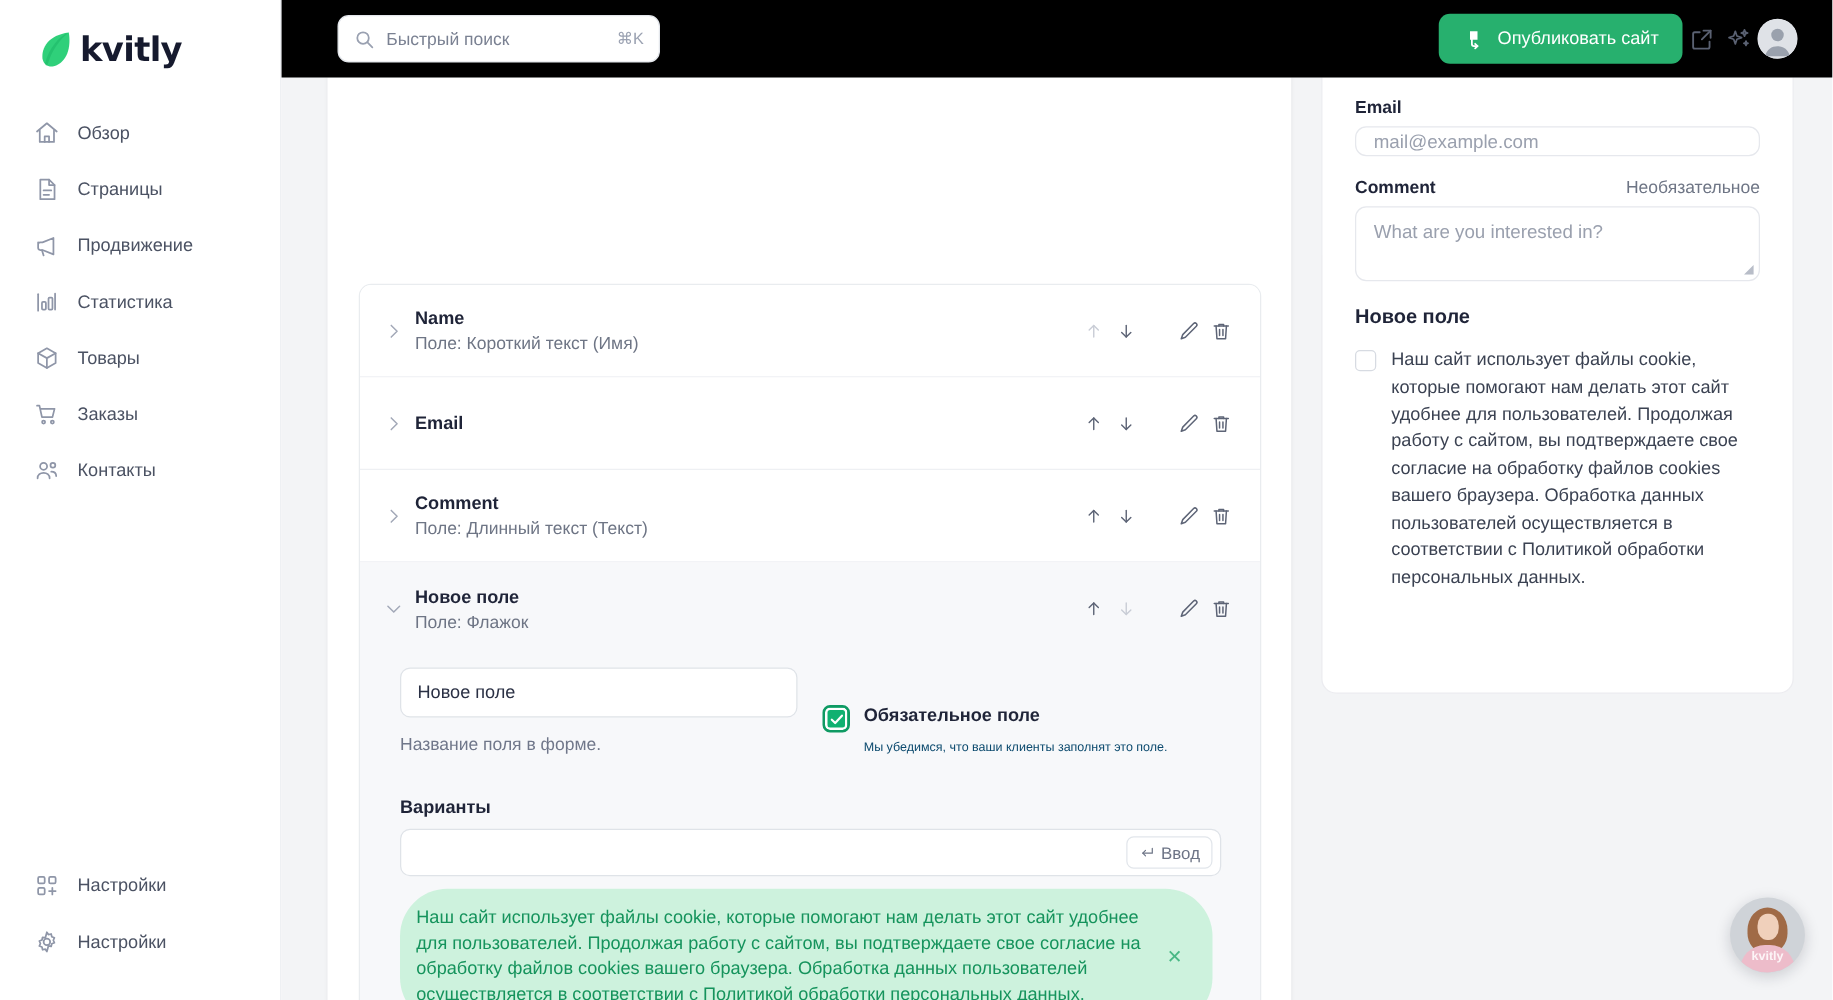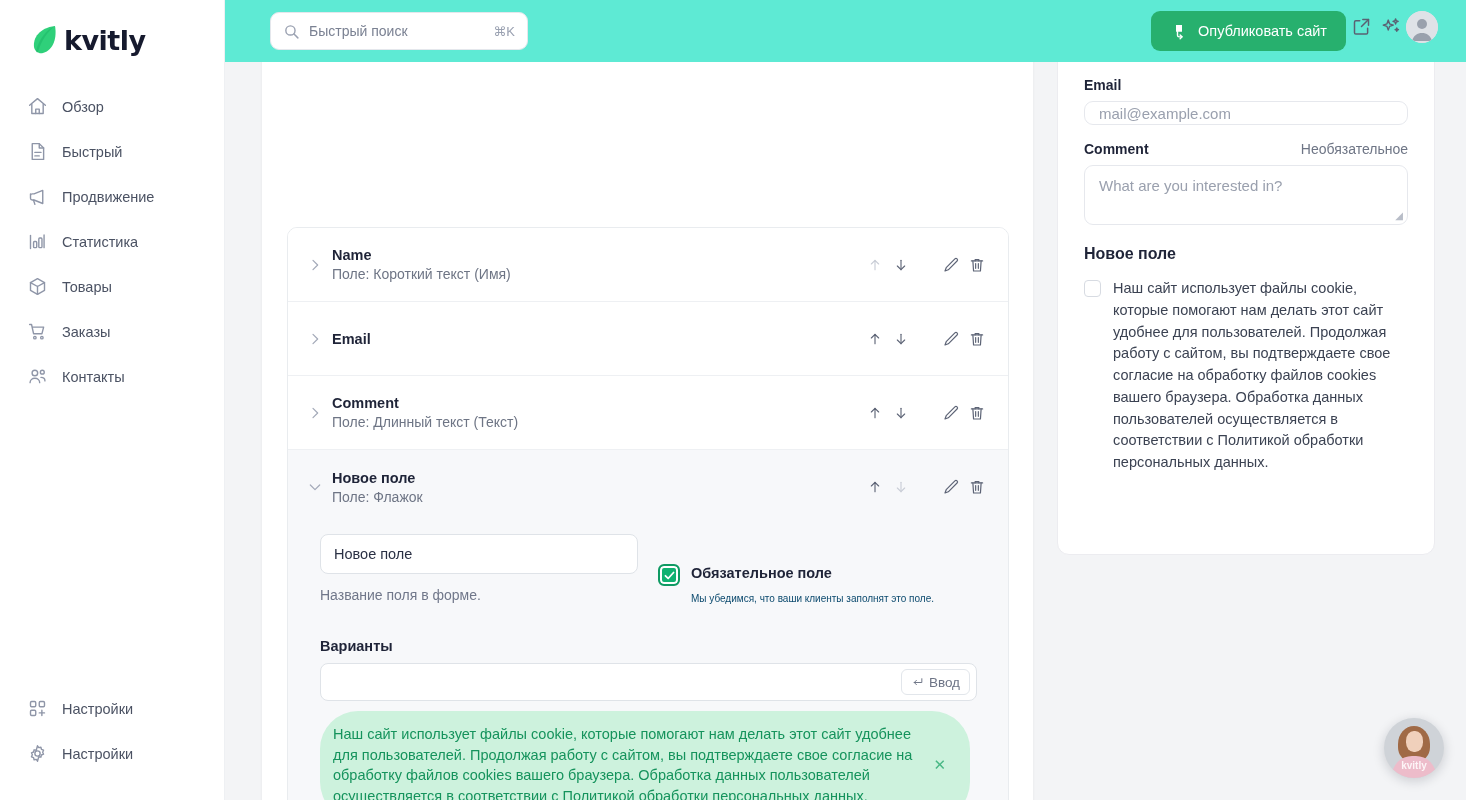--- a/index.html
+++ b/index.html
@@ -28,31 +28,31 @@
     height: 45px; padding-left: 16px; margin: 0 10px;
     color: #5b6276; font-size: 14.5px; border-radius: 8px; cursor: pointer;
   }
   .nav-icon { width: 22px; height: 22px; flex: 0 0 22px; display: flex; align-items: center; justify-content: center; color: #8f96a8; }
   .nav-label { color: #4b5263; font-size: 14.5px; }
   .nav-bottom { margin-top: auto; padding-bottom: 24px; display: flex; flex-direction: column; }
 
   
   .main { flex: 1; height: 800px; background: #f3f4f6; position: relative; display: flex; flex-direction: column; }
   .topbar {
-    height: 62px; background: #5eead4; display: flex; align-items: center;
+    height: 62px; background: #000000; display: flex; align-items: center;
     padding: 0 28px 0 45px; flex: 0 0 62px; position: relative; z-index: 4;
   }
   .search-box {
     width: 258px; height: 38px; border: 1px solid #e4e7ec; border-radius: 9px;
     display: flex; align-items: center; padding: 0 12px; gap: 9px; background: #fff; cursor: text;
   }
   .search-icon { color: #9aa1b1; display: flex; }
   .search-placeholder { color: #7a8192; font-size: 14px; flex: 1; }
   .search-kbd { color: #9aa1b1; font-size: 13px; }
-  .top-right { margin-left: auto; display: flex; align-items: flex-start; }
+  .top-right { margin-left: auto; display: flex; align-items: center; }
   .publish-btn {
     background: #22b573; background: #27b06e; color: #fff; height: 40px; border-radius: 9px;
     display: flex; align-items: center; gap: 10px; padding: 0 19px; font-size: 14.5px;
     font-weight: 500; border: none; cursor: pointer; font-family: inherit;
   }
   .icon-btn { width: 30px; height: 30px; display: flex; align-items: center; justify-content: center; color: #5a6172; cursor: pointer; background: none; border: none; }
   .avatar-btn {
     width: 32px; height: 32px; border-radius: 50%; background: #dfe2e7;
     display: flex; align-items: flex-end; justify-content: center; overflow: hidden; cursor: pointer; border: none;
   }
@@ -186,21 +186,21 @@
         <span class="nav-label">Обзор</span>
       </div>
       <div class="nav-item">
         <span class="nav-icon">
           <svg width="21" height="21" viewBox="0 0 24 24" fill="none" stroke="currentColor" stroke-width="1.6" stroke-linecap="round" stroke-linejoin="round">
               <path d="M6 3h8l5 5v13H6z"></path>
               <path d="M14 3v5h5"></path>
               <path d="M9 13h7M9 17h5"></path>
             </svg>
         </span>
-        <span class="nav-label">Быстрый</span>
+        <span class="nav-label">Страницы</span>
       </div>
       <div class="nav-item">
         <span class="nav-icon">
           <svg width="21" height="21" viewBox="0 0 24 24" fill="none" stroke="currentColor" stroke-width="1.6" stroke-linecap="round" stroke-linejoin="round">
               <path d="M4 9v5a2 2 0 0 0 2 2h2l10 4V5L8 9H6a2 2 0 0 0-2 2z"></path>
               <path d="M7.5 16.2 9 21"></path>
             </svg>
         </span>
         <span class="nav-label">Продвижение</span>
       </div>

